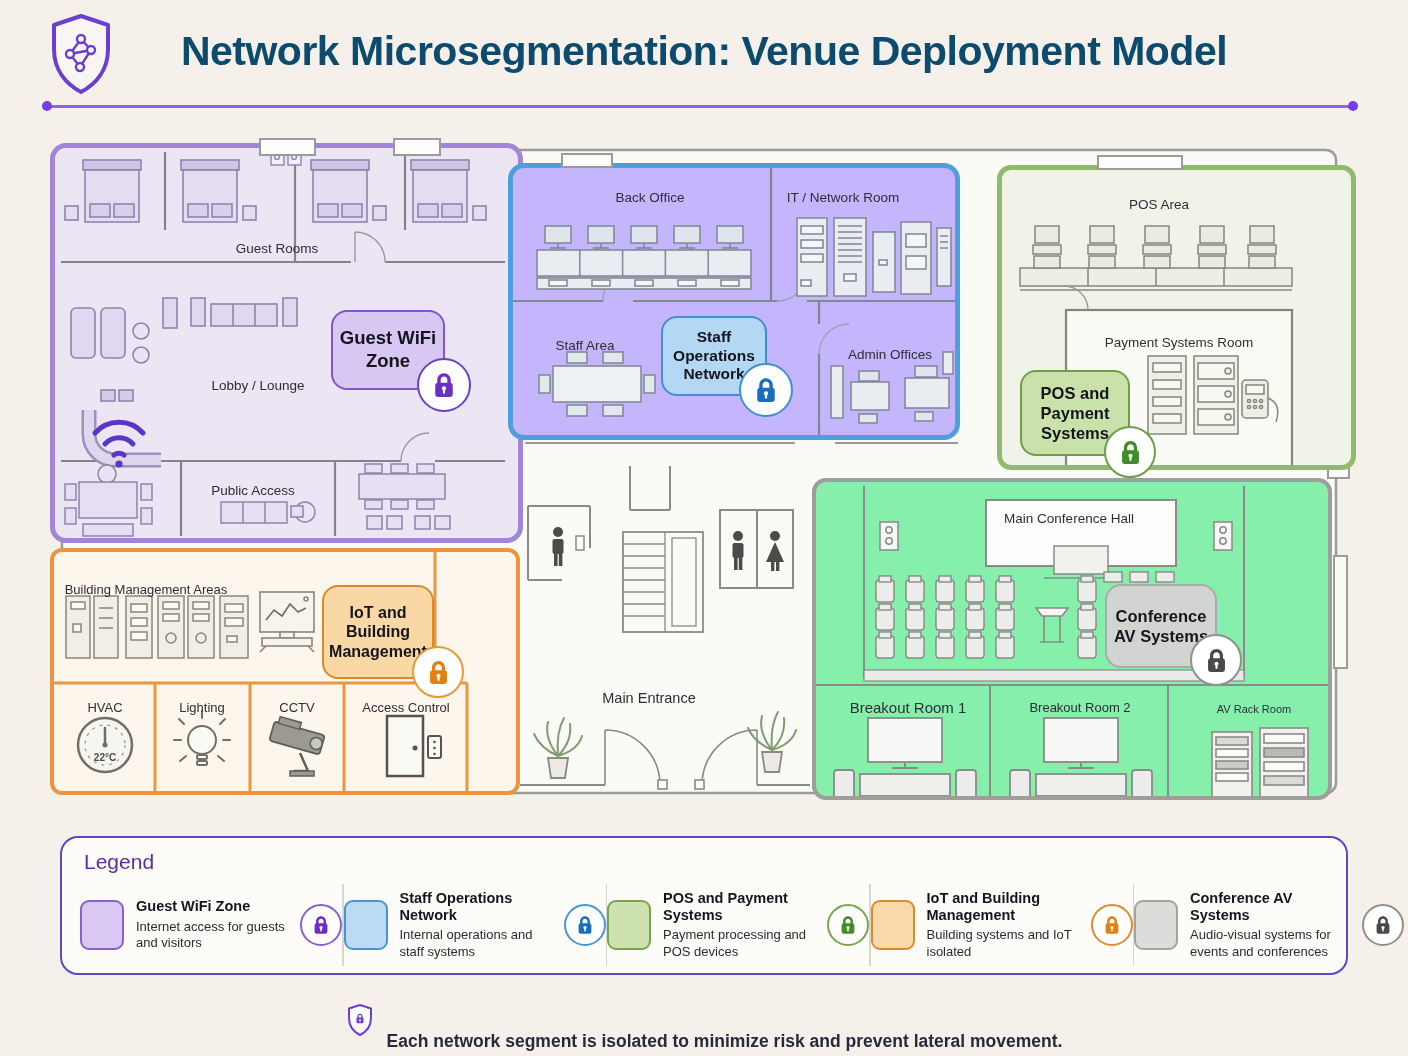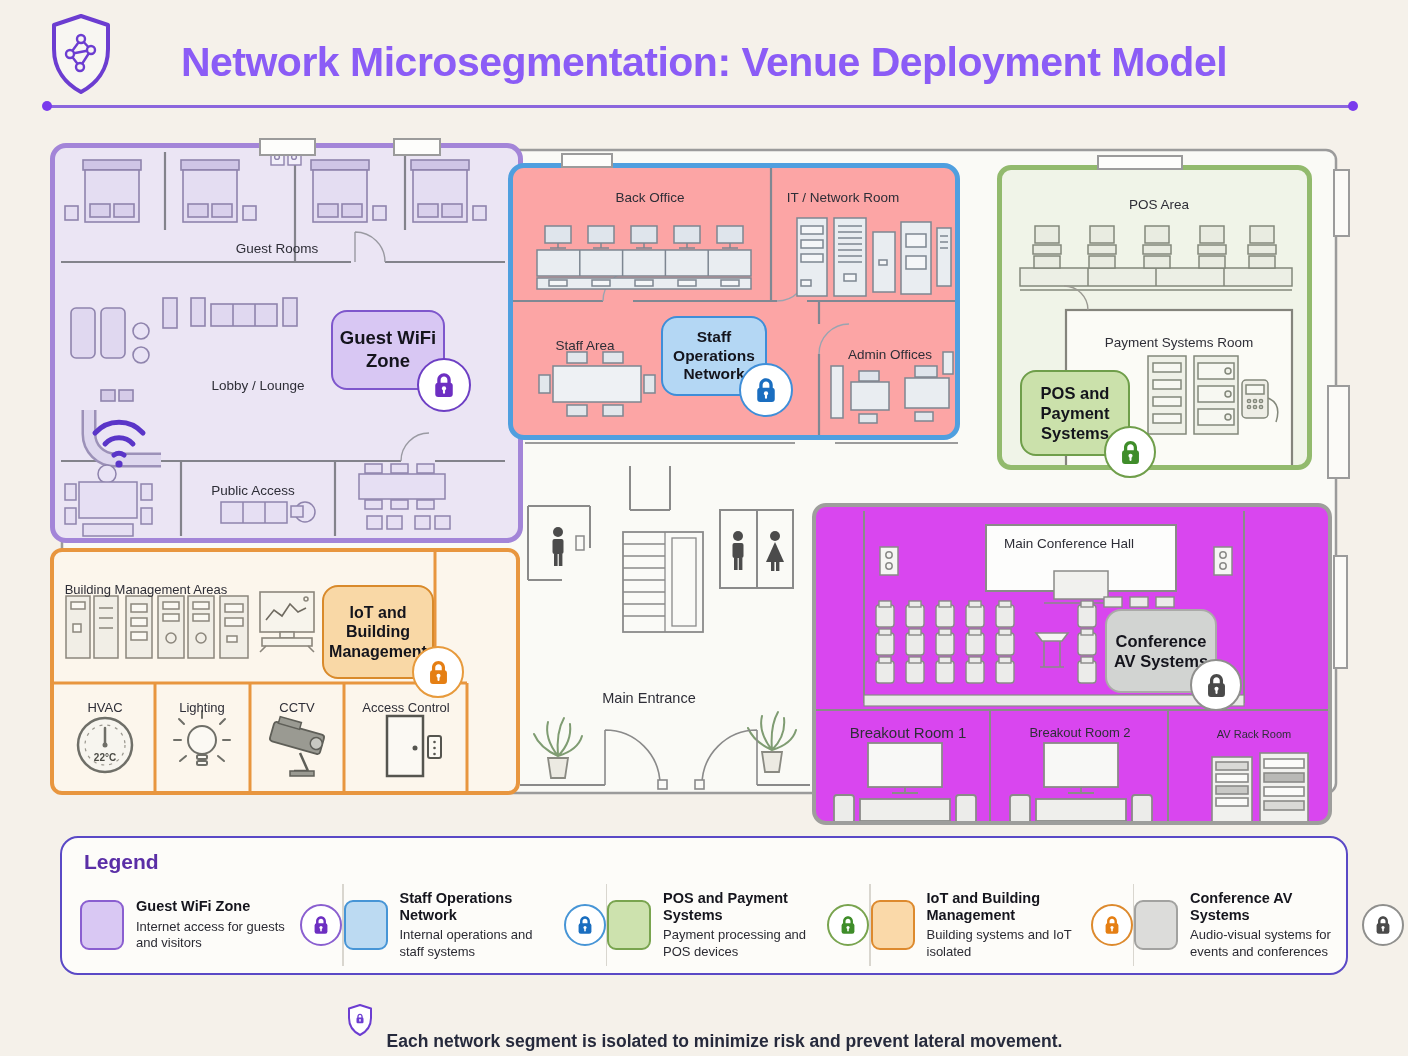--- a/index.html
+++ b/index.html
@@ -1,35 +1,35 @@
 <!DOCTYPE html>
 <html><head>
 <meta charset="utf-8">
 <style>
   html,body{margin:0;padding:0;background:#f5f1ea;}
   #canvas{position:relative;width:1408px;height:1056px;background:#f5f1ea;overflow:hidden;
           font-family:"Liberation Sans",sans-serif;color:#23273f;}
   .abs{position:absolute;}
   svg{display:block;}
   
-  .page-title{position:absolute;left:50%;top:39px;transform:translateX(-50%);
-              font-size:41px;font-weight:bold;letter-spacing:-0.5px;color:#8b5cf6;white-space:nowrap;}
+  .page-title{position:absolute;left:50%;top:28px;transform:translateX(-50%);
+              font-size:41px;font-weight:bold;letter-spacing:-0.5px;color:#0c4a6e;white-space:nowrap;}
   .title-rule{position:absolute;left:48px;top:105px;width:1308px;height:2.5px;background:#8b66dd;}
   .rule-dot{position:absolute;top:101px;width:10px;height:10px;border-radius:50%;background:#7a3bed;}
   
   .zone{position:absolute;box-sizing:border-box;}
   .room-label{position:absolute;transform:translate(-50%,-50%);font-size:13.5px;color:#2e2e37;white-space:nowrap;}
   .badge{position:absolute;box-sizing:border-box;border-radius:16px;display:flex;align-items:center;
          justify-content:center;text-align:center;font-weight:bold;color:#14141c;line-height:1.22;padding:4px;}
   .lockcirc{position:absolute;background:#fff;border-radius:50%;display:flex;align-items:center;
             justify-content:center;box-sizing:border-box;}
   
   .legend{position:absolute;left:60px;top:836px;width:1288px;height:139px;background:#fdfcf9;
           border:2.5px solid #5a49c6;border-radius:18px;box-sizing:border-box;}
-  .legend-title{position:absolute;left:22px;top:12px;font-size:21px;font-weight:bold;color:#5a2ea6;}
+  .legend-title{position:absolute;left:22px;top:12px;font-size:21px;font-weight:normal;color:#5a2ea6;}
   .legend-row{position:absolute;left:18px;right:14px;top:46px;display:flex;align-items:center;
               justify-content:space-between;}
   .lg-item{display:flex;align-items:center;gap:12px;}
   .lg-swatch{width:44px;height:50px;border-radius:9px;box-sizing:border-box;flex:none;}
   .lg-text{width:152px;}
   .lg-name{font-size:14.5px;font-weight:bold;color:#15151d;line-height:1.15;}
   .lg-desc{font-size:13px;color:#2b2b33;margin-top:4px;line-height:1.25;}
   .lg-lock{width:42px;height:42px;border-radius:50%;background:#fff;display:flex;align-items:center;
            justify-content:center;box-sizing:border-box;flex:none;}
   .lg-div{width:1.5px;height:82px;background:#d9d6cf;flex:none;}
@@ -182,21 +182,21 @@
     <div class="room-label" style="left:203px;top:237px">Lobby / Lounge</div>
     <div class="room-label" style="left:198px;top:342px">Public Access</div>
     <div class="badge" style="left:276px;top:162px;width:114px;height:80px;background:#d8c7f3;border:2.5px solid #7e57cc;font-size:18.5px">Guest WiFi Zone</div>
     <div class="lockcirc" style="left:362px;top:210px;width:54px;height:54px;border:2.5px solid #6d3fc4">
       <svg class="lk" width="30" height="30" style="color:#6d2fc2">
           <use href="#lock"></use>
         </svg>
     </div>
   </div>
 
-  <div class="zone" style="left:508px;top:163px;width:452px;height:277px;background:#fca5a5;border:5px solid #4f9fdf;border-radius:16px;">
+  <div class="zone" style="left:508px;top:163px;width:452px;height:277px;background:#c4b5fd;border:5px solid #4f9fdf;border-radius:16px;">
     <svg class="abs" style="left:0;top:0" width="442" height="267" viewBox="0 0 442 267">
       <g stroke="#7f8893" stroke-width="2.2" fill="none">
         <path d="M0 133 H90 M120 133 H264 M294 133 H442 M258 0 V133 M306 133 V156 M306 186 V267"></path>
       </g>
       <path d="M90 133 A30 30 0 0 1 120 103 M264 133 A30 30 0 0 0 294 103 M306 186 A30 30 0 0 1 336 156" stroke="#9aa4b0" stroke-width="1.4" fill="none"></path>
 
       <g stroke="#7d8691" stroke-width="1.5" fill="#e9edf1">
         <rect x="24" y="82" width="214" height="26"></rect>
         <path d="M66.8 82 V108 M109.6 82 V108 M152.4 82 V108 M195.2 82 V108" fill="none"></path>
         <rect x="24" y="110" width="214" height="11"></rect>
@@ -259,21 +259,21 @@
     <div class="room-label" style="left:72px;top:177px">Staff Area</div>
     <div class="room-label" style="left:377px;top:186px">Admin Offices</div>
     <div class="badge" style="left:148px;top:148px;width:106px;height:80px;background:#b4d7f4;border:2.5px solid #3f8ed8;font-size:15.5px">Staff Operations Network</div>
     <div class="lockcirc" style="left:226px;top:195px;width:54px;height:54px;border:2.5px solid #3f8ed8">
       <svg class="lk" width="30" height="30" style="color:#1a6ec0">
           <use href="#lock"></use>
         </svg>
     </div>
   </div>
 
-  <div class="zone" style="left:997px;top:165px;width:315px;height:305px;background:#f0f4e8;border:5px solid #92ba6d;border-radius:14px;">
+  <div class="zone" style="left:997px;top:165px;width:359px;height:305px;background:#f0f4e8;border:5px solid #92ba6d;border-radius:14px;">
     <svg class="abs" style="left:0;top:0" width="305" height="295" viewBox="0 0 305 295">
 
       <g stroke="#83887b" stroke-width="1.5" fill="#ecefe5">
         <rect x="18" y="98" width="272" height="18"></rect>
         <path d="M86 98 V116 M154 98 V116 M222 98 V116 M18 120 H290" fill="none"></path>
         <g fill="#e9ece1">
           <rect x="33" y="56" width="24" height="17"></rect>
             <rect x="31" y="75" width="28" height="9"></rect>
             <rect x="32" y="86" width="26" height="12"></rect>
           <rect x="88" y="56" width="24" height="17"></rect>
@@ -410,21 +410,21 @@
     <div class="room-label" style="left:243px;top:155px;font-size:13px">CCTV</div>
     <div class="room-label" style="left:352px;top:155px;font-size:13px">Access Control</div>
     <div class="badge" style="left:268px;top:33px;width:112px;height:94px;background:#f9d8a6;border:2.5px solid #d98a2b;font-size:16px">IoT and Building Management</div>
     <div class="lockcirc" style="left:358px;top:94px;width:52px;height:52px;border:2.5px solid #e79a3c">
       <svg class="lk" width="29" height="29" style="color:#e57f14">
           <use href="#lock"></use>
         </svg>
     </div>
   </div>
 
-  <div class="zone" style="left:812px;top:478px;width:520px;height:322px;background:#d946ef;border:4px solid #9e9e9c;border-radius:14px;margin-top:25px;">
+  <div class="zone" style="left:812px;top:478px;width:520px;height:322px;background:#86efac;border:4px solid #9e9e9c;border-radius:14px;">
     <svg class="abs" style="left:0;top:0" width="512" height="314" viewBox="0 0 512 314">
       <g stroke="#8a8a88" stroke-width="2" fill="none">
         <path d="M48 4 V196 M428 4 V196"></path>
         <rect x="48" y="188" width="380" height="11" fill="#eaeae8" stroke-width="1.2"></rect>
         <path d="M0 203 H512 M174 203 V314 M352 203 V314"></path>
       </g>
 
       <g stroke="#8a8a88" stroke-width="2" fill="#fdfdfc">
         <rect x="170" y="18" width="190" height="66"></rect>
         <rect x="238" y="64" width="54" height="28" fill="#f1f1ee" stroke-width="1.5"></rect>

